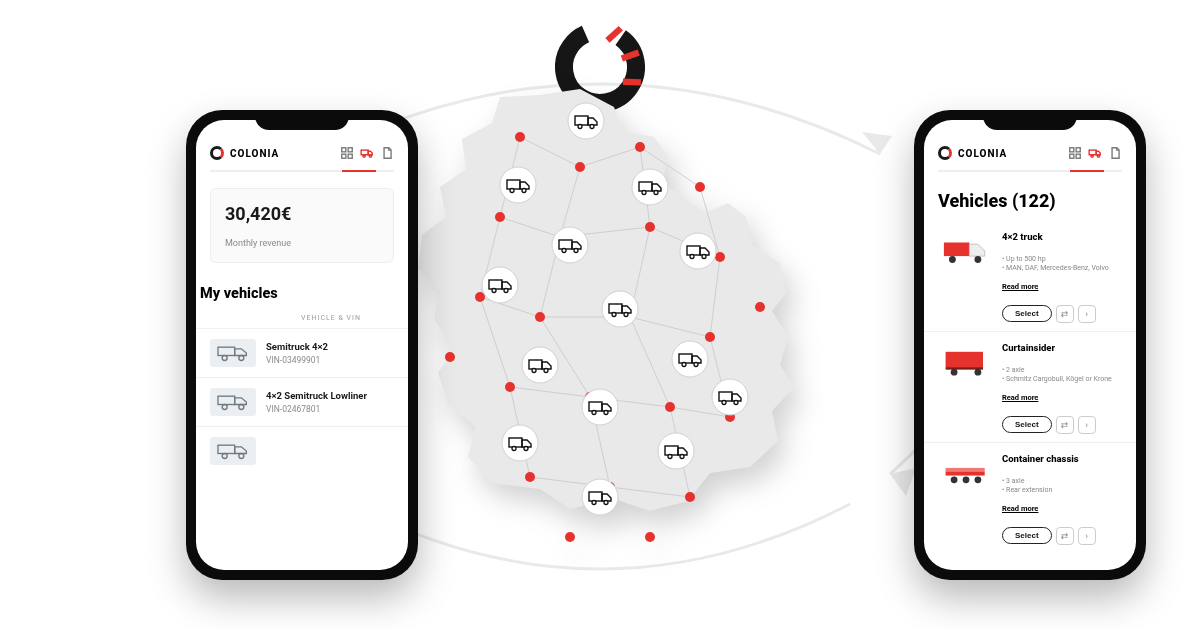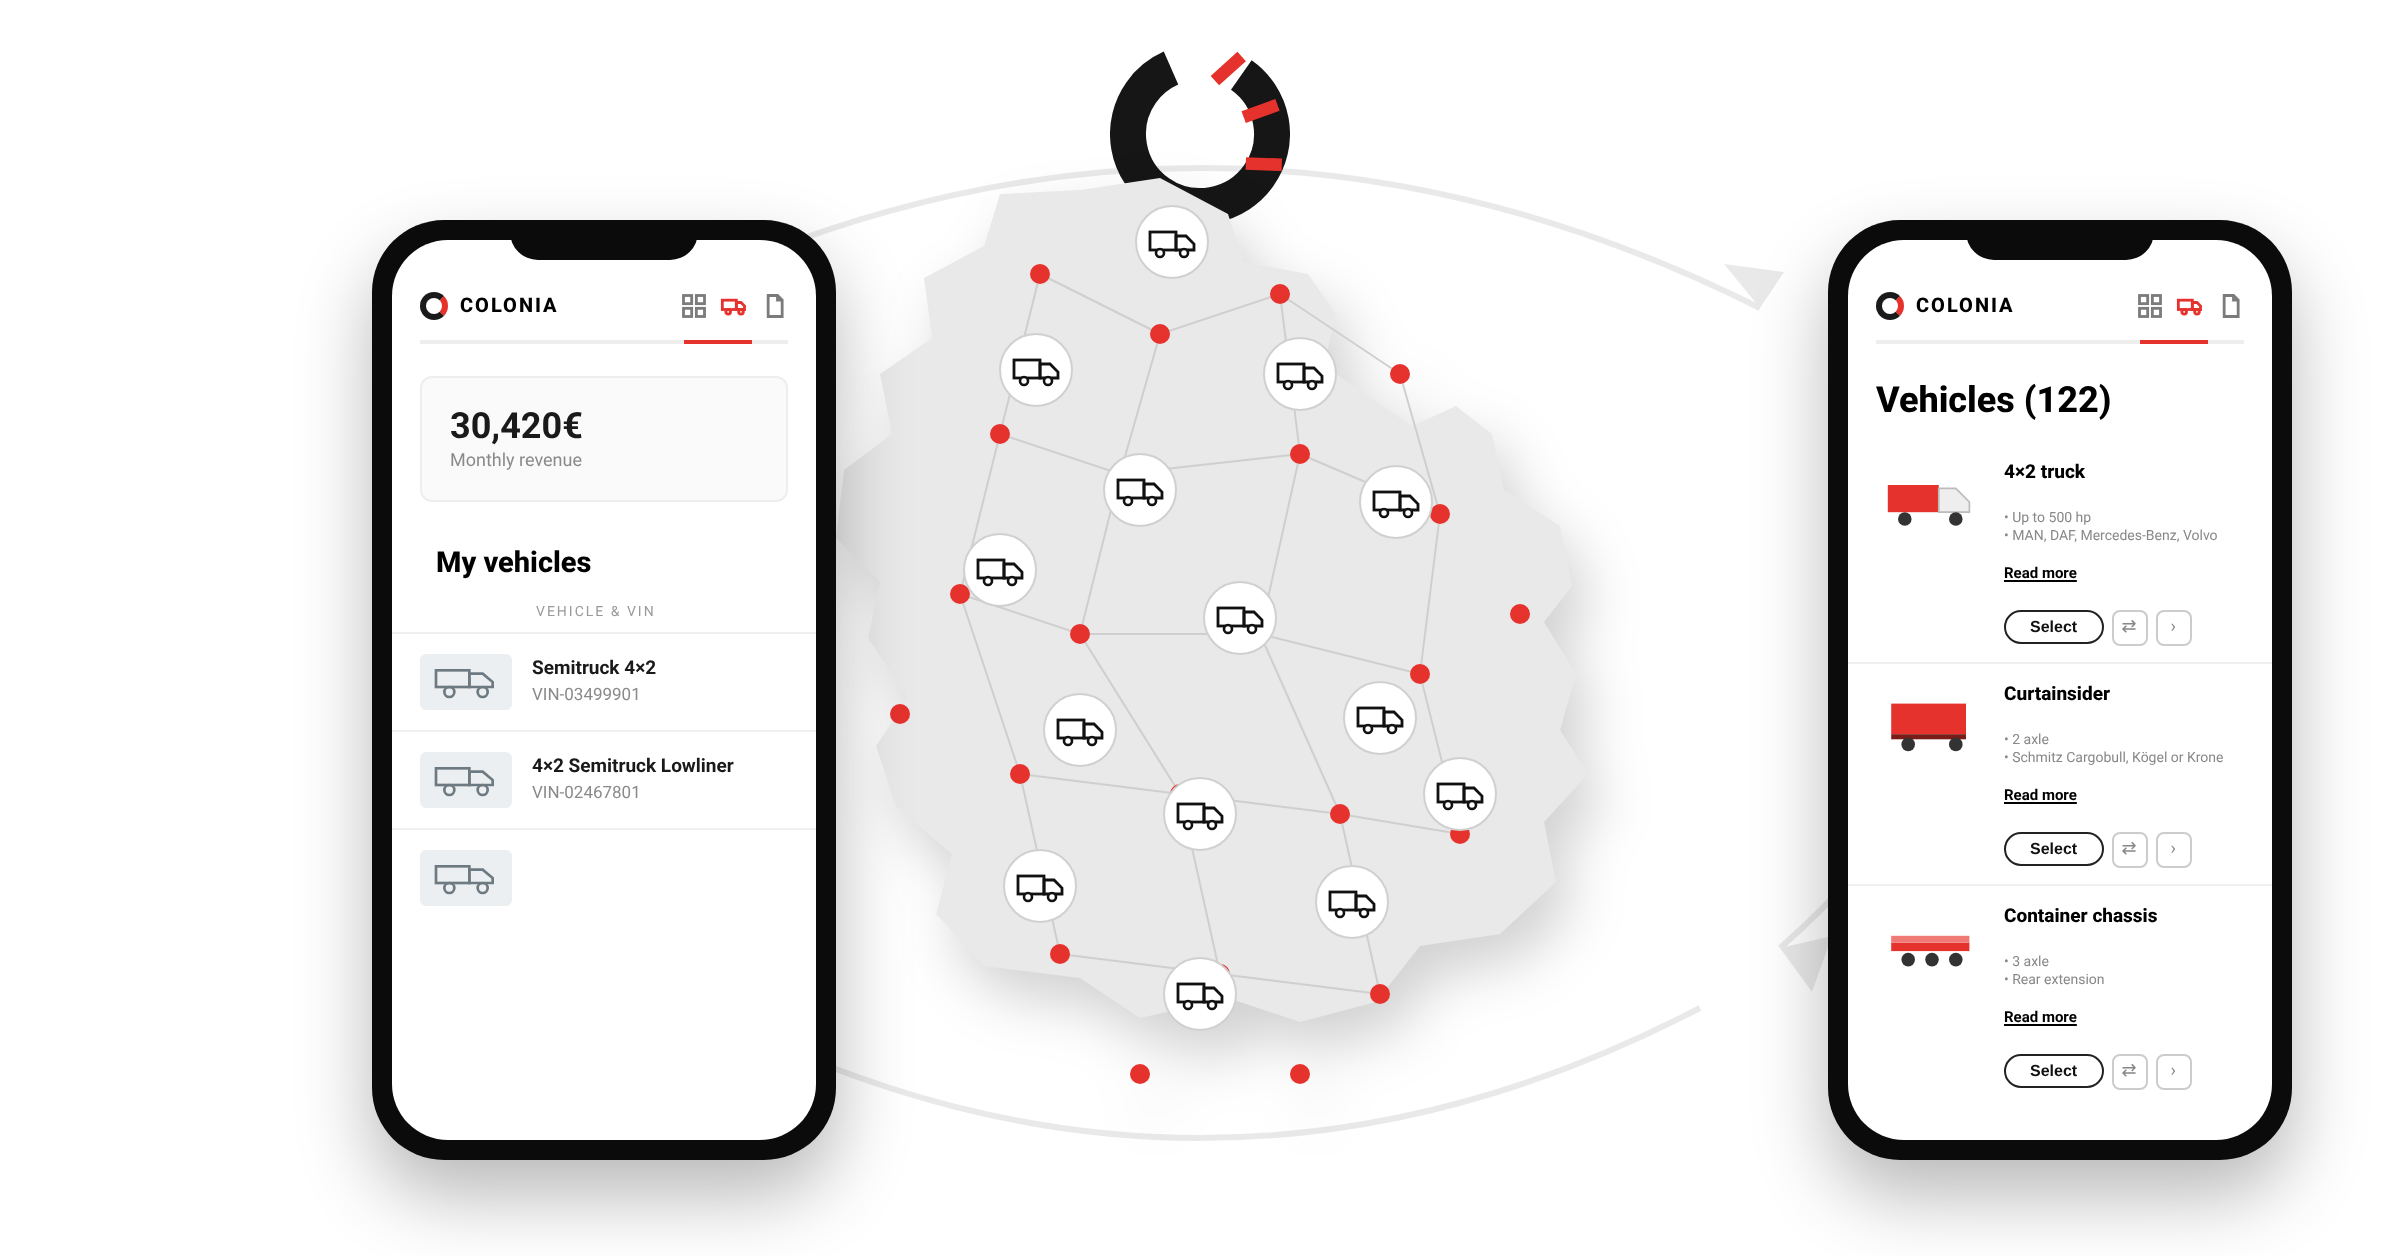--- a/index.html
+++ b/index.html
@@ -109,33 +109,34 @@
 
   
   .panel-light {
     margin: 16px 14px 0 14px;
     background: #fafafa;
     border: 1px solid #eee;
     border-radius: 6px;
     padding: 14px 14px;
   }
   .rev-amount { font-size: 18px; font-weight: 700; color: #1a1a1a; }
-  .rev-label  { font-size: 9px; color: #8a8a8a; margin-top: 2px; }
+  .rev-label  { font-size: 9px; color: #8a8a8a; margin-top: 14px; }
 
   .section-title {
-    margin: 22px 14px 2px 22px;
+    margin: 22px 14px 2px 4px;
     font-size: 14.5px;
     font-weight: 800;
   }
   .col-header {
     margin: 12px 14px 6px 14px;
     font-size: 7px;
     letter-spacing: 1px;
     color: #9a9a9a;
     padding-left: 58px;
+    text-align: center;
   }
 
   .vehicle-row {
     display: flex;
     align-items: center;
     gap: 10px;
     padding: 10px 14px;
     border-top: 1px solid #f0f0f0;
   }
   .vehicle-row .thumb {

